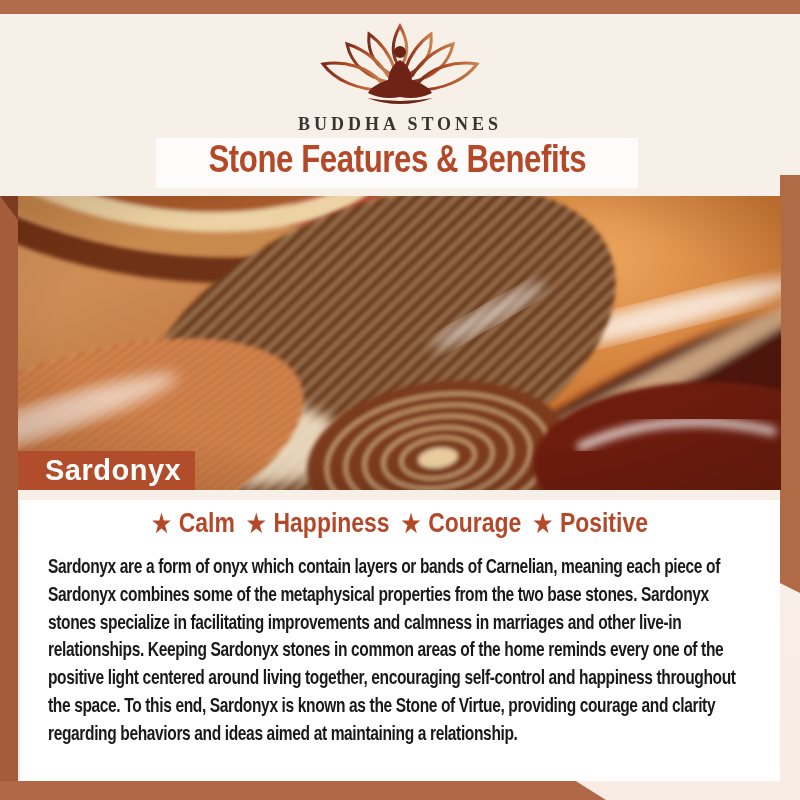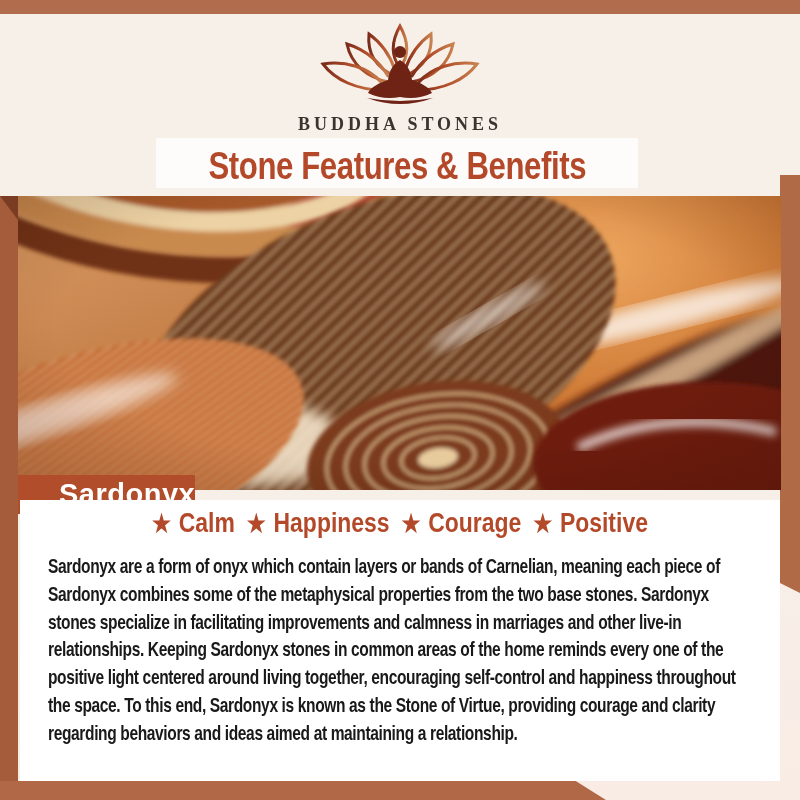--- a/index.html
+++ b/index.html
@@ -13,21 +13,21 @@
   
   .logo-wrap{position:absolute;left:0;top:20px;width:800px;text-align:center;}
   .logo-wrap svg{display:block;margin:0 auto;}
   .brand-name{
     margin-top:2px;font-family:"Liberation Serif",serif;font-size:18px;
     letter-spacing:4px;color:#3b332e;font-weight:700;
   }
   
   .title-band{
     position:absolute;left:156px;top:138px;width:482px;height:50px;
-    background:#fdfcfb;display:flex;align-items:flex-end;justify-content:center;
+    background:#fdfcfb;display:flex;align-items:flex-start;justify-content:center;
   }
   .title-band .page-title{
     color:#b4492a;font-size:38px;font-weight:bold;letter-spacing:-0.5px;
     white-space:nowrap;transform:scaleX(0.82);transform-origin:center;
   }
   
   .ribbon-left{position:absolute;left:0;top:196px;width:18px;height:604px;background:#a55c3a;}
   .ribbon-left-fold{
     position:absolute;left:0;top:196px;width:18px;height:24px;background:#7a3c22;
     clip-path:polygon(0 0,100% 0,100% 100%);
@@ -41,22 +41,22 @@
     clip-path:polygon(0 0,95% 0,100% 100%,0 100%);
   }
   
   .photo{
     position:absolute;left:18px;top:196px;width:763px;height:294px;overflow:hidden;
     background:#a85a30;
   }
   .photo svg{display:block;width:763px;height:294px;}
   .stone-label{
     position:absolute;left:18px;top:451px;width:177px;height:39px;background:#b24d2b;
-    color:#ffffff;font-size:29px;font-weight:bold;line-height:39px;padding-left:41px;
-    box-sizing:border-box;letter-spacing:0.5px;margin-top:24px;
+    color:#ffffff;font-size:29px;font-weight:bold;line-height:39px;padding-left:27px;
+    box-sizing:border-box;letter-spacing:0.5px;
   }
   
   .content-panel{position:absolute;left:20px;top:500px;width:760px;height:281px;background:#ffffff;}
   .benefits-row{
     position:absolute;left:0;top:8px;width:760px;display:flex;justify-content:center;
     color:#b4492a;font-weight:bold;font-size:27px;white-space:nowrap;
     transform:scaleX(0.85);transform-origin:center;
   }
   .benefit{display:inline-flex;align-items:center;margin:0 7px;}
   .benefit .star{margin-right:9px;font-size:25px;}

